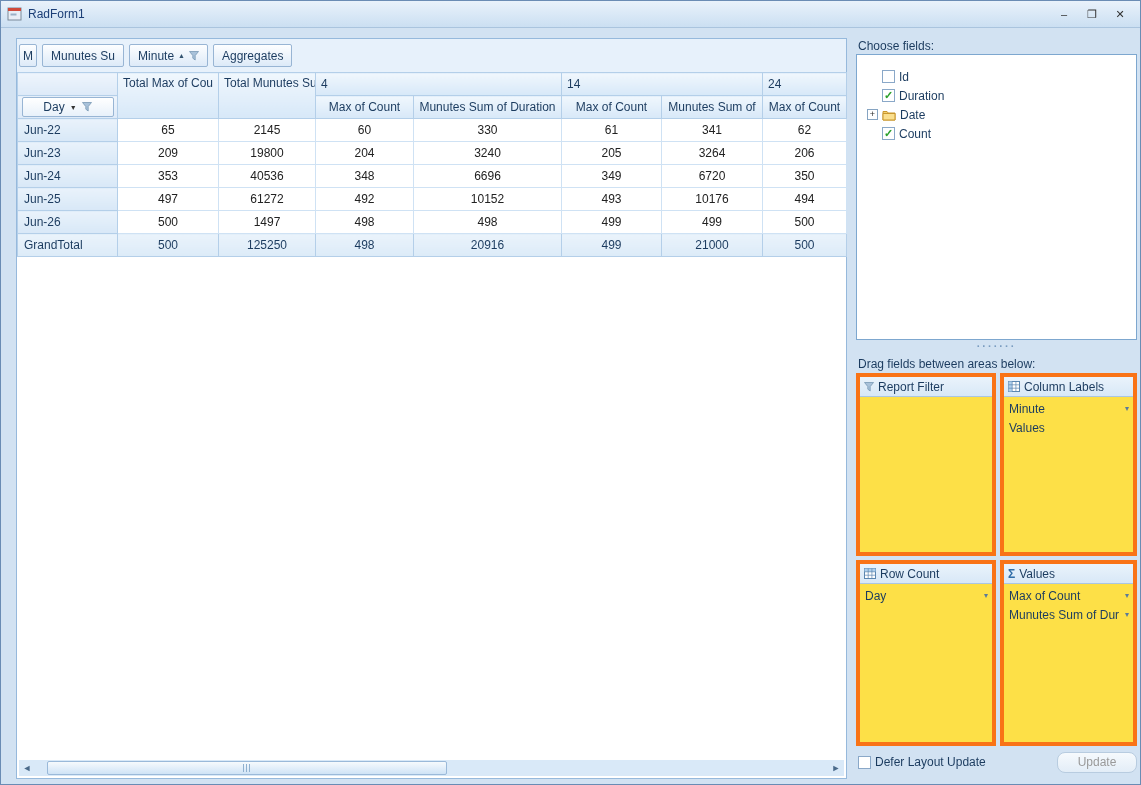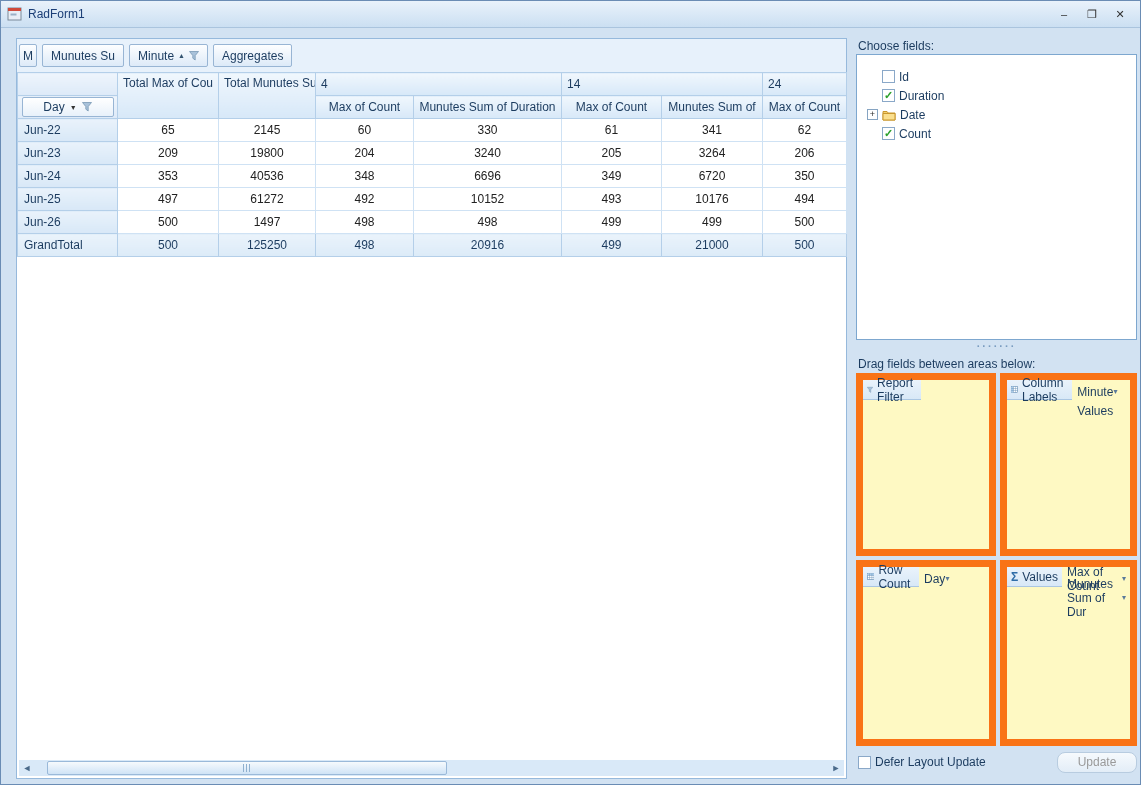--- a/index.html
+++ b/index.html
@@ -67,21 +67,21 @@
               display:flex; align-items:center; justify-content:center;
               color:#2ca02c; font-weight:bold; font-size:11px; line-height:11px; }
   .tree-label { color:#1b3b5f; }
 
   .splitter { position:absolute; left:0; top:302px; width:281px; text-align:center;
               color:#7a9cc0; font-weight:bold; letter-spacing:2px; font-size:11px; line-height:10px; }
   .drag-label { top:318px; }
 
   .areas-grid { position:absolute; left:0; top:334px; width:281px;
                 display:grid; grid-template-columns:140px 137px; grid-template-rows:183px 186px; gap:4px; }
-  .area-box { background:#fef9c3; border:7px solid #f97316; display:flex; }
+  .area-box { background:#fde047; border:4px solid #f97316; display:flex; flex-direction:column; }
   .area-header { height:20px; flex:0 0 20px; background:linear-gradient(#eaf3fb,#d8e8f7);
                  border-bottom:1px solid #aac6e2; display:flex; align-items:center; padding:0 4px; gap:4px;
                  color:#1b3b5f; }
   .sigma { color:#2f6da8; font-weight:bold; font-size:12px; }
   .area-items { padding:2px 0; }
   .area-item { height:19px; display:flex; align-items:center; padding:0 4px 0 5px; color:#1b3b5f; }
   .area-item .dd-arrow { margin-left:auto; font-size:8px; color:#5a7a9a; }
 
   .bottom-bar { position:absolute; left:0; top:712px; width:281px; height:22px;
                 display:flex; align-items:center; }

